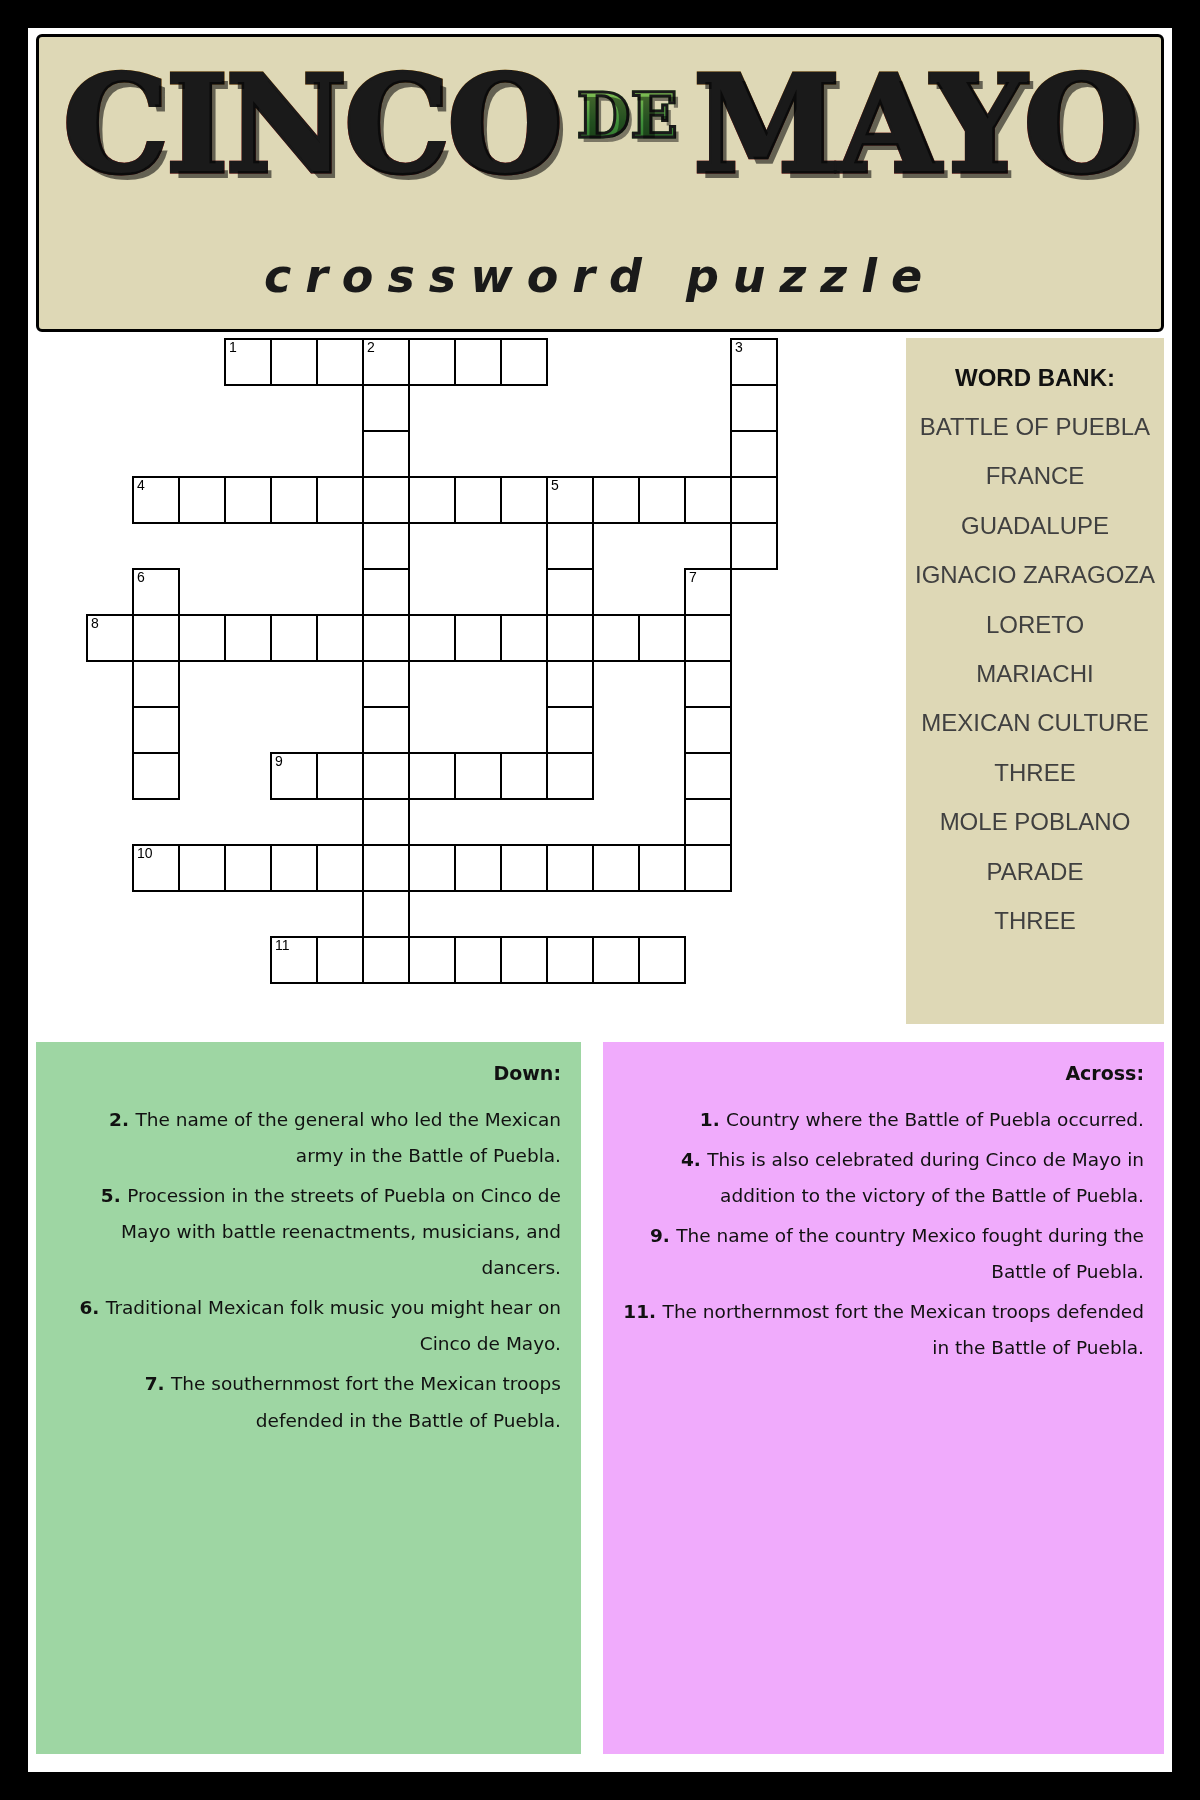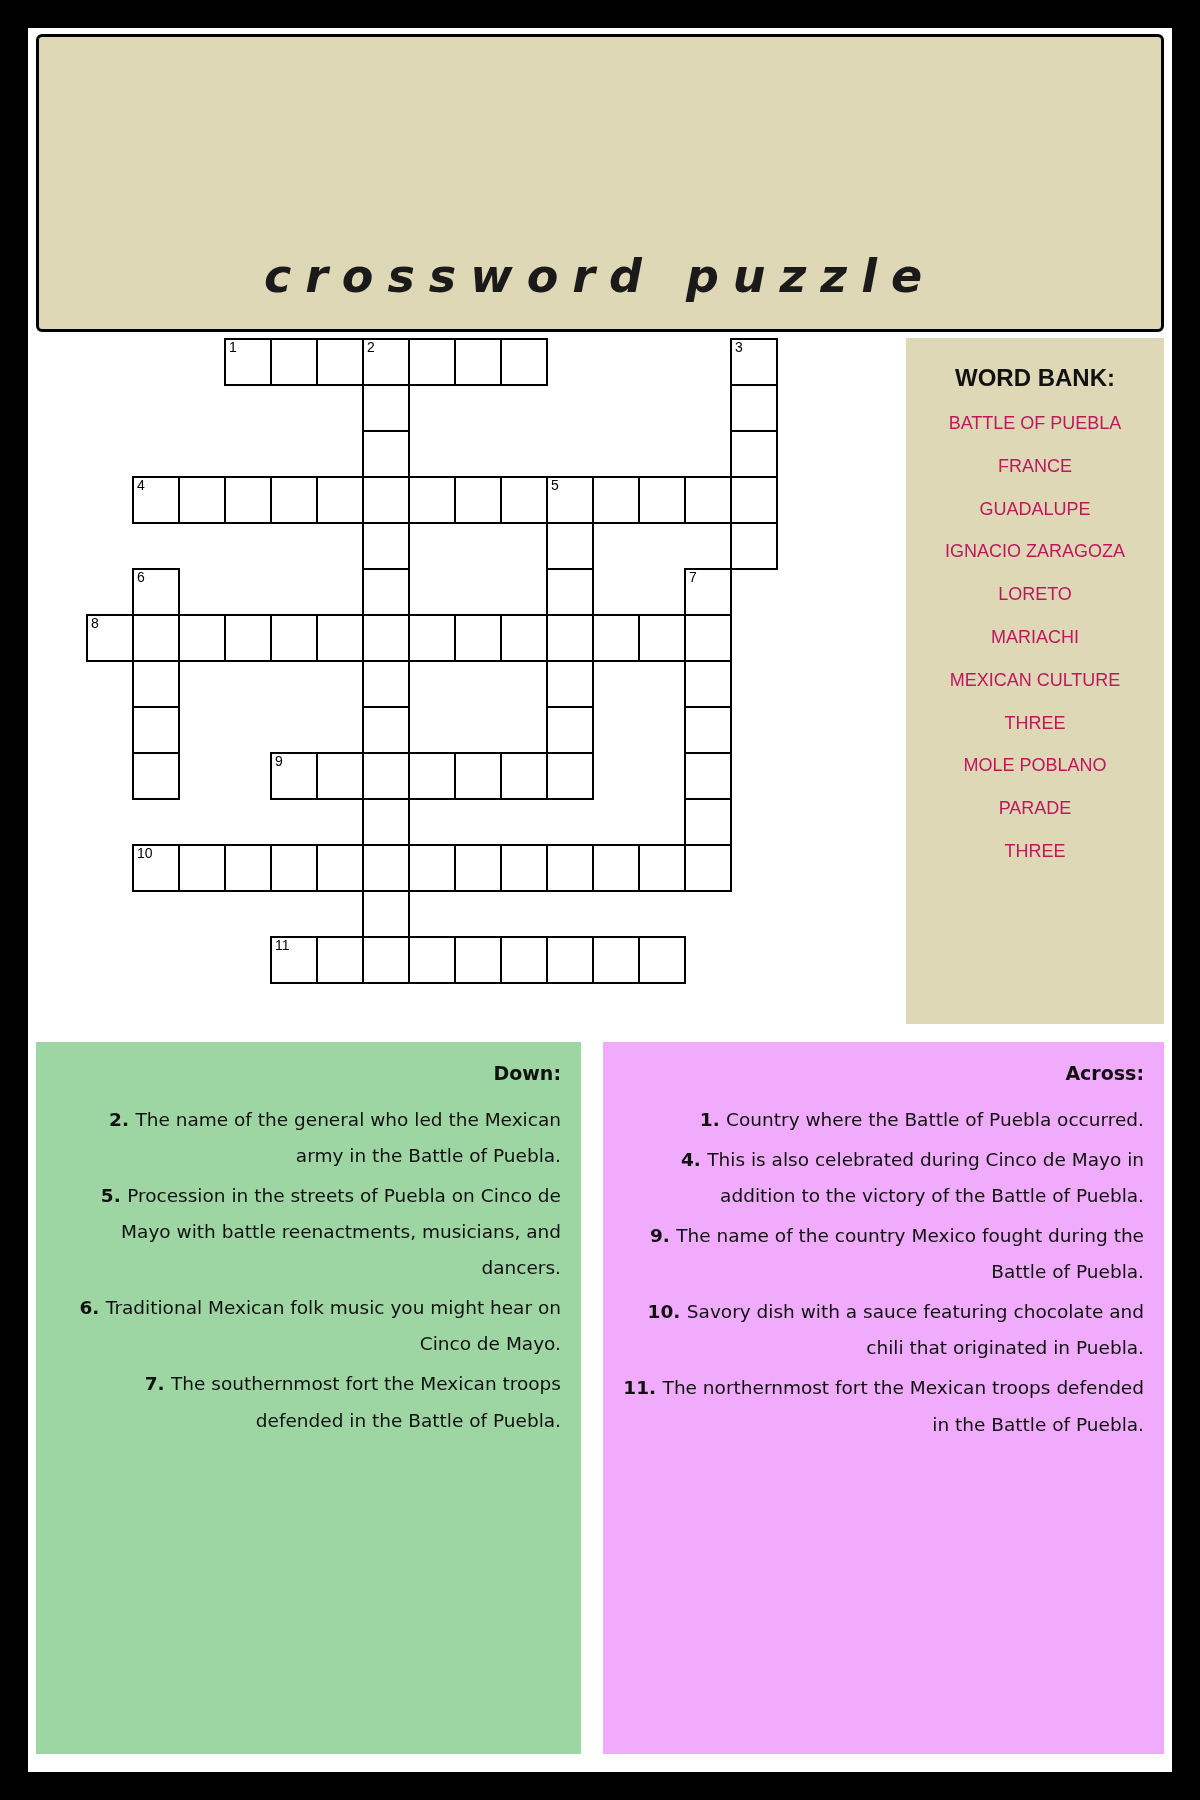--- a/index.html
+++ b/index.html
@@ -138,22 +138,22 @@
   }
   .wb-title {
     font-family: "Liberation Sans", sans-serif;
     font-weight: bold;
     font-size: 24px;
     color: #111111;
     margin-bottom: 22px;
   }
   .wb-item {
     font-family: "Liberation Sans", sans-serif;
-    font-size: 18px;
-    color: #be185d;
+    font-size: 24px;
+    color: #404040;
     margin-bottom: 23px;
     line-height: 1.1;
   }
 
   
   .clues {
     position: absolute;
     left: 8px;
     top: 1014px;
     width: 1128px;
@@ -195,20 +195,23 @@
     font-weight: bold;
   }
 </style>
 </head>
 <body>
 
 <div class="page">
   <div class="inner">
 
     <div class="banner">
+      <div class="title-row">
+        <span class="t-word">CINCO</span><span class="t-de">DE</span><span class="t-word">MAYO</span>
+      </div>
       <div class="subtitle">crossword puzzle</div>
     </div>
 
     <div class="grid-area" id="grid-area">
         <div class="cell" style="left: 188px; top: 0px;">
           <span class="num">1</span>
         </div>
         <div class="cell" style="left: 234px; top: 0px;"></div>
         <div class="cell" style="left: 280px; top: 0px;"></div>
         <div class="cell" style="left: 326px; top: 0px;">
@@ -345,20 +348,19 @@
             <div class="clue"><b>6. </b>Traditional Mexican folk music you might hear on Cinco de Mayo.</div>
             <div class="clue"><b>7. </b>The southernmost fort the Mexican troops defended in the Battle of Puebla.</div>
           </div>
       </div>
       <div class="clue-box clue-across">
         <div class="clue-head">Across:</div>
         <div id="across-list">
             <div class="clue"><b>1. </b>Country where the Battle of Puebla occurred.</div>
             <div class="clue"><b>4. </b>This is also celebrated during Cinco de Mayo in addition to the victory of the Battle of Puebla.</div>
             <div class="clue"><b>9. </b>The name of the country Mexico fought during the Battle of Puebla.</div>
-            <div class="clue"><b>10. </b>Savory dish with a sauce featuring chocolate and chili that originated in Puebla.</div>
             <div class="clue"><b>11. </b>The northernmost fort the Mexican troops defended in the Battle of Puebla.</div>
           </div>
       </div>
     </div>
 
   </div>
 </div>
 
 </body></html>

